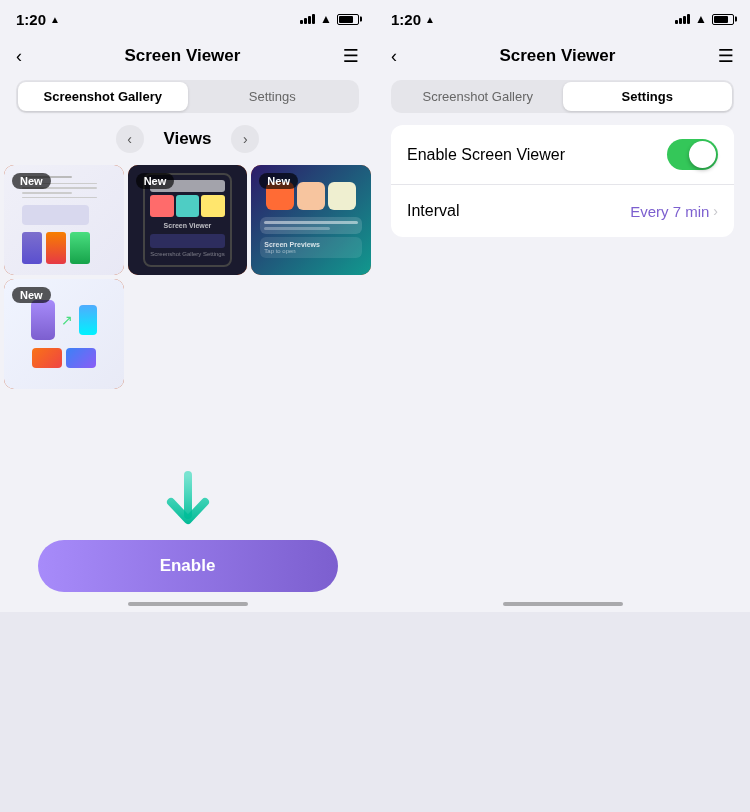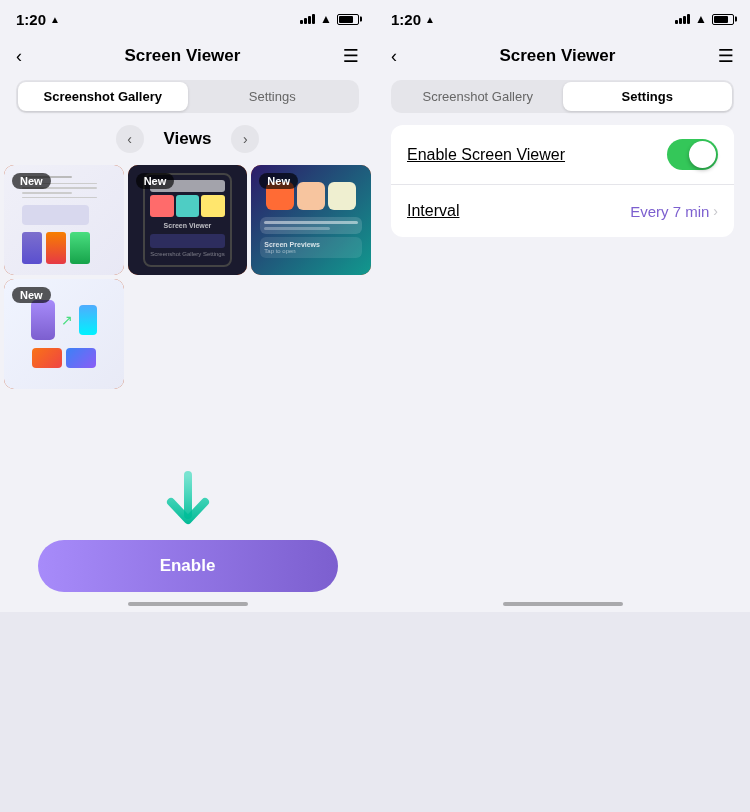--- a/index.html
+++ b/index.html
@@ -316,21 +316,20 @@
       align-items: center;
       justify-content: space-between;
       padding: 14px 16px;
       border-bottom: 1px solid #e5e5ea;
       min-height: 52px;
     }
     .settings-row:last-child { border-bottom: none; gap: 32px; }
     .settings-row-label {
       font-size: 16px;
       color: #000;
-      text-decoration: underline;
     }
     .settings-row-value {
       font-size: 15px;
       color: #7c5fcf;
       display: flex;
       align-items: center;
       gap: 4px;
     }
     .chevron { font-size: 14px; color: #c7c7cc; }
 

